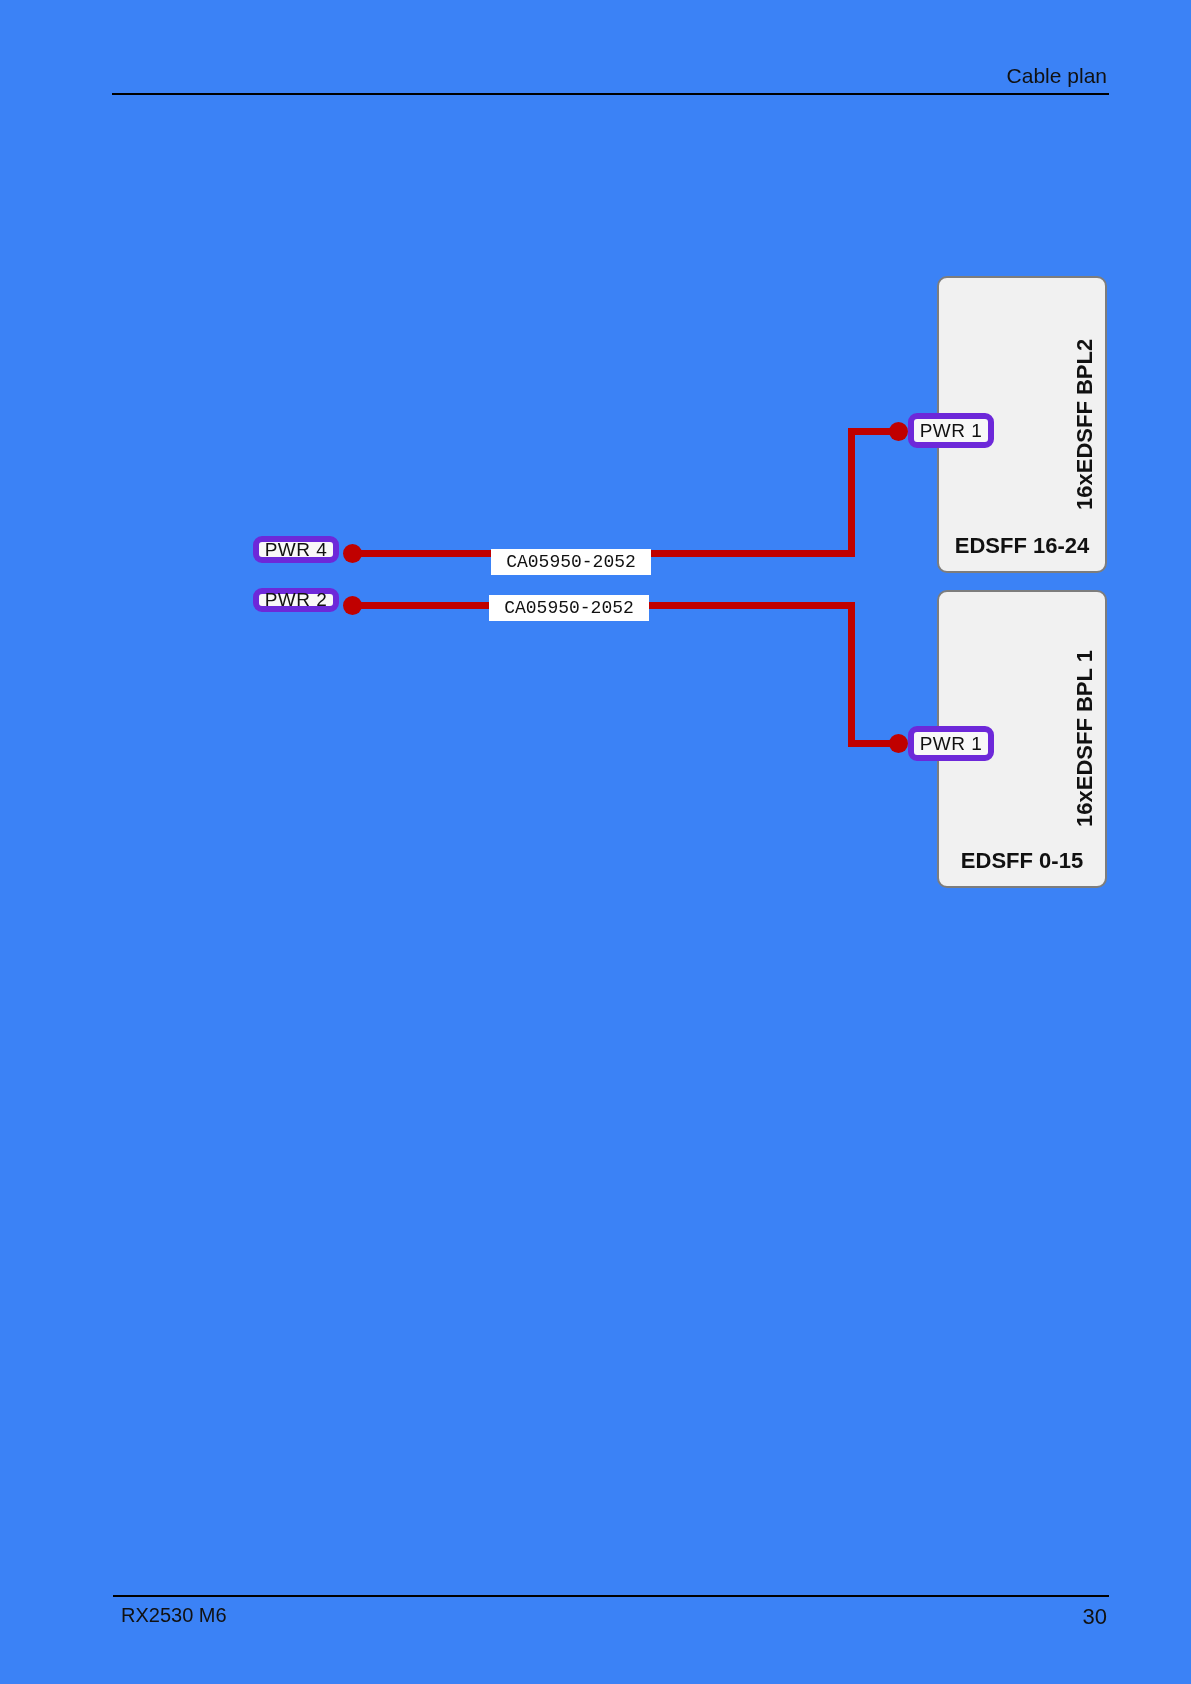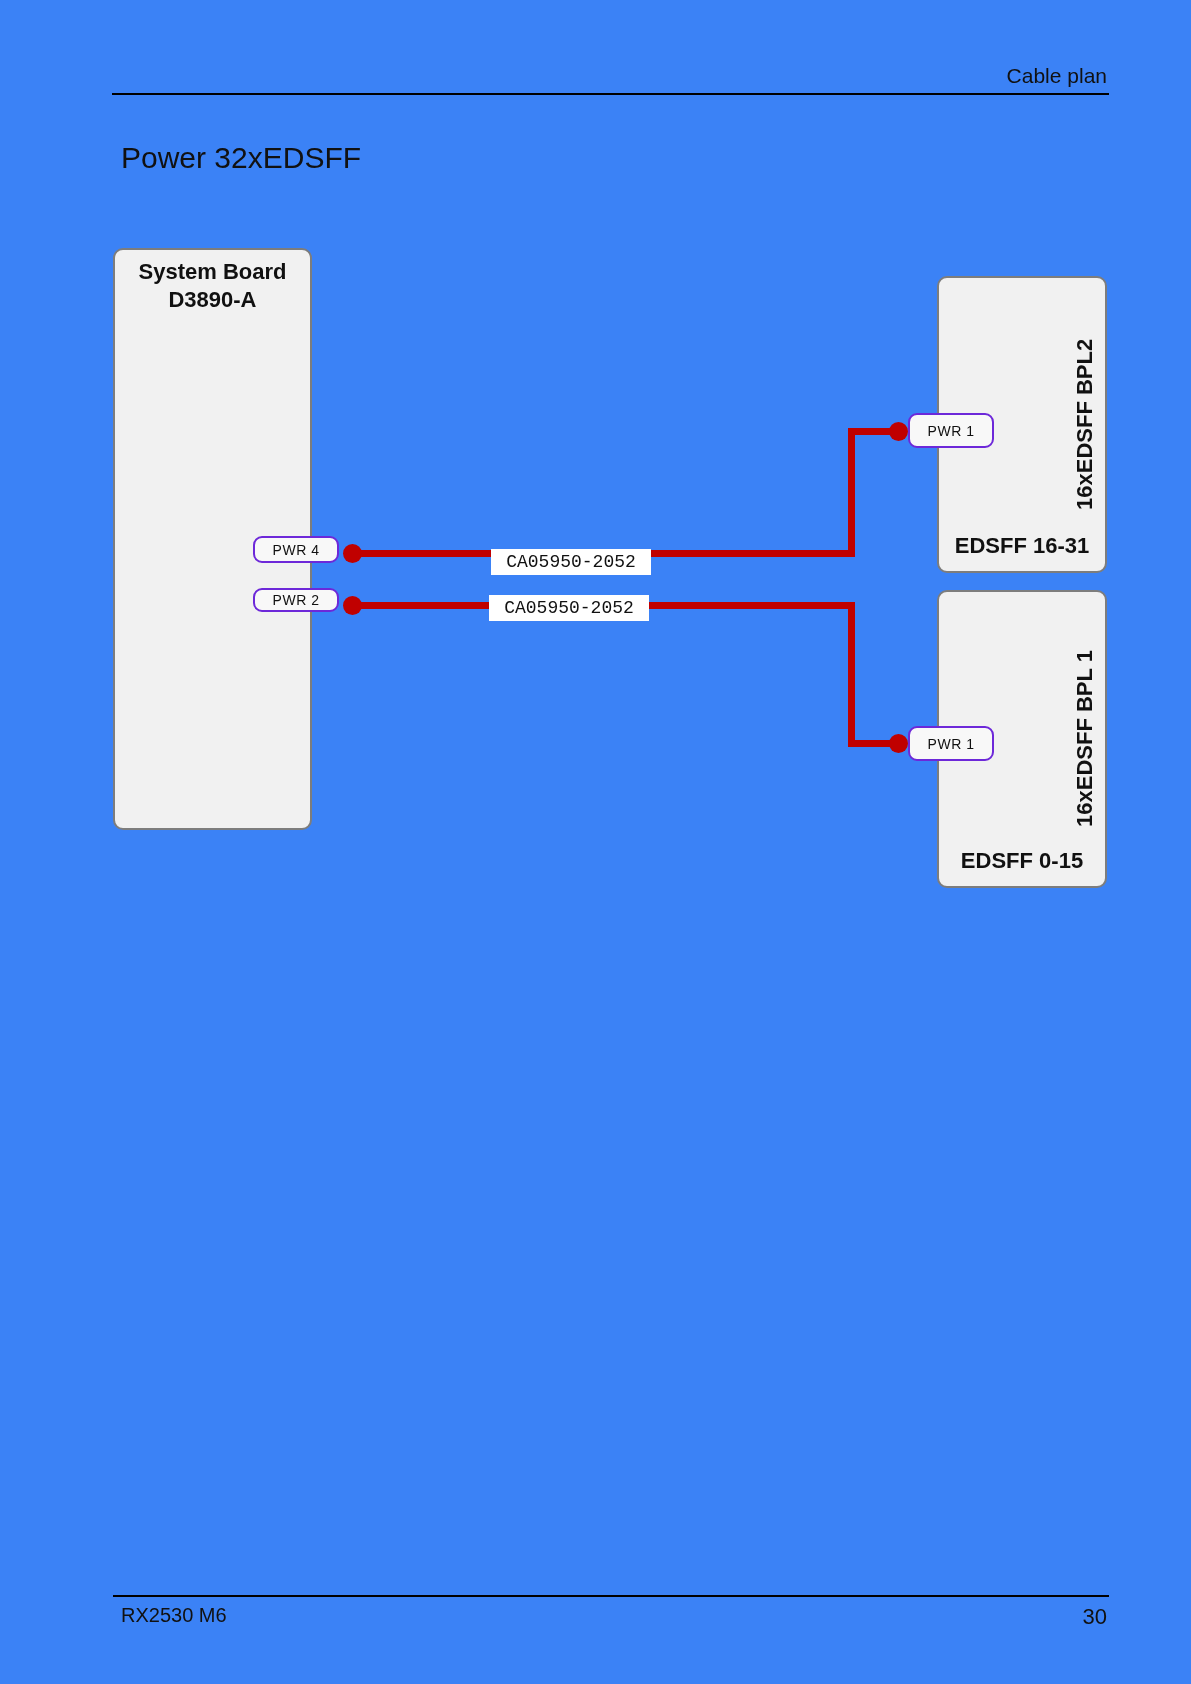--- a/index.html
+++ b/index.html
@@ -17,22 +17,22 @@
   .big-box{position:absolute;background:#f1f1f1;border:2.5px solid #7d7d7d;border-radius:10px;box-sizing:border-box;}
   .sb{left:113px;top:248px;width:199px;height:582px;}
   .bp2{left:937px;top:276px;width:170px;height:297px;}
   .bp1{left:937px;top:590px;width:170px;height:298px;}
   .sb-title{position:absolute;left:0;right:0;top:8px;text-align:center;font-weight:700;font-size:22px;line-height:28px;color:#111;}
   .side-label{position:absolute;top:0;bottom:0;right:7px;display:flex;align-items:center;justify-content:center;
     writing-mode:vertical-rl;transform:rotate(180deg);font-weight:700;font-size:22px;color:#111;white-space:nowrap;}
   .bottom-label{position:absolute;left:0;right:0;bottom:12px;text-align:center;font-weight:700;font-size:22px;color:#111;}
 
   
-  .port{position:absolute;background:#f8f8f8;border:2px solid #6d28d9;border-radius:9px;box-sizing:border-box;
-    display:flex;align-items:center;justify-content:center;font-size:14px;letter-spacing:.5px;color:#111;z-index:5;}
+  .port{position:absolute;background:#f8f8f8;border:6px solid #6d28d9;border-radius:9px;box-sizing:border-box;
+    display:flex;align-items:center;justify-content:center;font-size:19px;letter-spacing:.5px;color:#111;z-index:5;}
   .pwr4{left:253px;top:536px;width:86px;height:27px;}
   .pwr2{left:253px;top:588px;width:86px;height:24px;}
   .pwr1a{left:908px;top:413px;width:86px;height:35px;}
   .pwr1b{left:908px;top:726px;width:86px;height:35px;}
 
   
   .seg{position:absolute;background:#c00000;z-index:2;}
   .dot{position:absolute;width:19px;height:19px;border-radius:50%;background:#c00000;z-index:4;}
   .c1h1{left:352px;top:549.5px;width:502px;height:7px;}
   .c1v {left:847.5px;top:427.5px;width:7px;height:129px;}
@@ -55,32 +55,25 @@
   .hline-bottom{left:113px;top:1595px;width:996px;height:2px;}
 </style>
 </head>
 <body>
 
 <div class="page">
 
   <div class="header-title">Cable plan</div>
   <div class="rule hline-top"></div>
 
-  <div class="doc-title">Power 32xEDSFF</div>
 
-  <div class="big-box sb">
-    <div class="sb-title">
-      <div>System Board</div>
-      <div>D3890-A</div>
-    </div>
-  </div>
 
   <div class="big-box bp2">
     <div class="side-label">16xEDSFF BPL2</div>
-    <div class="bottom-label">EDSFF 16-31</div>
+    <div class="bottom-label">EDSFF 16-24</div>
   </div>
 
   <div class="big-box bp1">
     <div class="side-label">16xEDSFF BPL 1</div>
     <div class="bottom-label">EDSFF 0-15</div>
   </div>
 
   <div class="seg c1h1"></div>
   <div class="seg c1v"></div>
   <div class="seg c1h2"></div>

